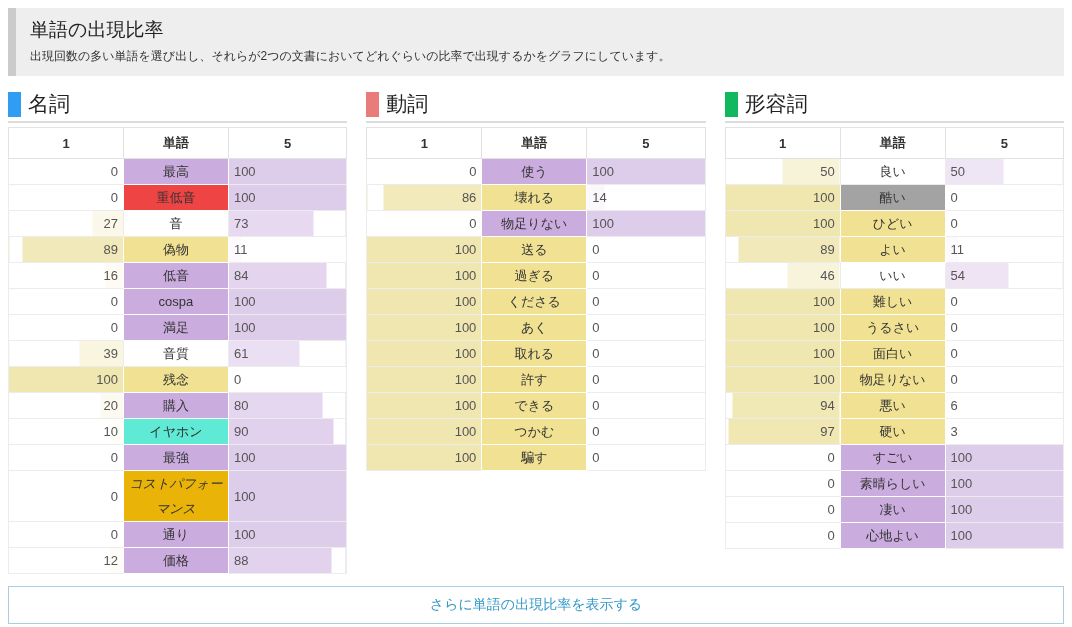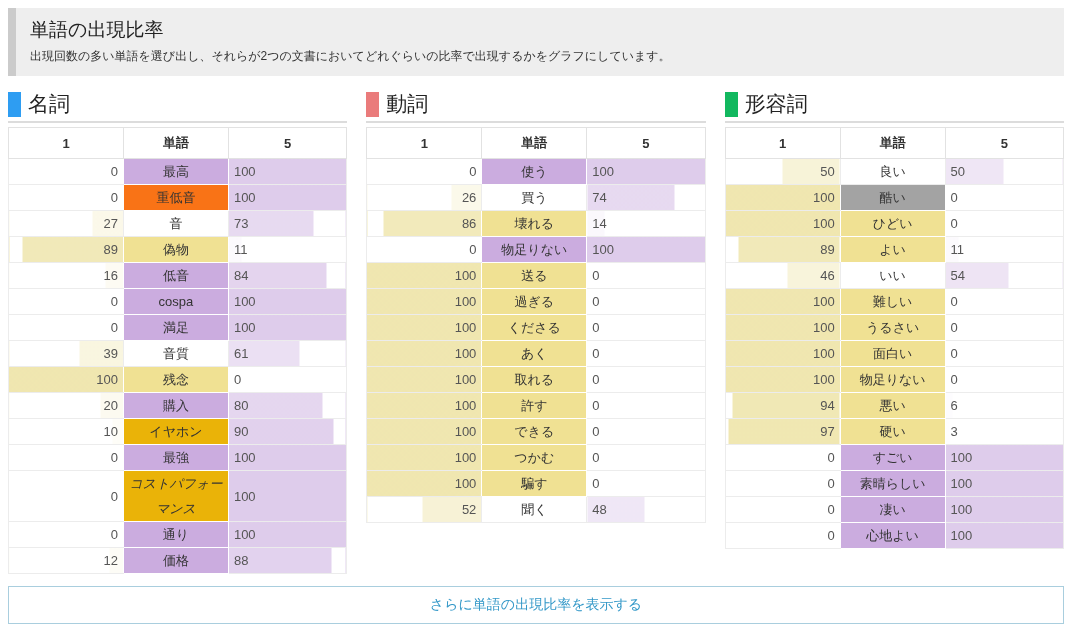--- a/index.html
+++ b/index.html
@@ -89,21 +89,21 @@
         </tr>
       </thead>
       <tbody>
             <tr>
               <td class="cell-left" style="background: linear-gradient(to left, rgba(216, 194, 58, 0) 0%, transparent 0%);">0</td>
               <td class="cell-word hl" style="background: rgb(203, 172, 223);">最高</td>
               <td class="cell-right" style="background: linear-gradient(to right, rgba(164, 114, 200, 0.36) 100%, transparent 100%);">100</td>
             </tr>
             <tr>
               <td class="cell-left" style="background: linear-gradient(to left, rgba(216, 194, 58, 0) 0%, transparent 0%);">0</td>
-              <td class="cell-word hl" style="background: #f97316; text-align: center;">重低音</td>
+              <td class="cell-word hl" style="background: #ef4444; text-align: center;">重低音</td>
               <td class="cell-right" style="background: linear-gradient(to right, rgba(164, 114, 200, 0.36) 100%, transparent 100%);">100</td>
             </tr>
             <tr>
               <td class="cell-left" style="background: linear-gradient(to left, rgba(216, 194, 58, 0.11) 27%, transparent 27%);">27</td>
               <td class="cell-word">音</td>
               <td class="cell-right" style="background: linear-gradient(to right, rgba(164, 114, 200, 0.263) 73%, transparent 73%);">73</td>
             </tr>
             <tr>
               <td class="cell-left" style="background: linear-gradient(to left, rgba(216, 194, 58, 0.357) 89%, transparent 89%);">89</td>
               <td class="cell-word hl" style="background: rgb(240, 225, 147);">偽物</td>
@@ -134,21 +134,21 @@
               <td class="cell-word hl" style="background: rgb(240, 225, 147);">残念</td>
               <td class="cell-right" style="background: linear-gradient(to right, rgba(164, 114, 200, 0) 0%, transparent 0%);">0</td>
             </tr>
             <tr>
               <td class="cell-left" style="background: linear-gradient(to left, rgba(216, 194, 58, 0.08) 20%, transparent 20%);">20</td>
               <td class="cell-word hl" style="background: rgb(203, 172, 223);">購入</td>
               <td class="cell-right" style="background: linear-gradient(to right, rgba(164, 114, 200, 0.286) 80%, transparent 80%);">80</td>
             </tr>
             <tr>
               <td class="cell-left" style="background: linear-gradient(to left, rgba(216, 194, 58, 0.04) 10%, transparent 10%); margin-top: 28px;">10</td>
-              <td class="cell-word hl" style="background: #eab308;">イヤホン</td>
+              <td class="cell-word hl" style="background: #5eead4;">イヤホン</td>
               <td class="cell-right" style="background: linear-gradient(to right, rgba(164, 114, 200, 0.325) 90%, transparent 90%);">90</td>
             </tr>
             <tr>
               <td class="cell-left" style="background: linear-gradient(to left, rgba(216, 194, 58, 0) 0%, transparent 0%);">0</td>
               <td class="cell-word hl" style="background: rgb(203, 172, 223);">最強</td>
               <td class="cell-right" style="background: linear-gradient(to right, rgba(164, 114, 200, 0.36) 100%, transparent 100%);">100</td>
             </tr>
             <tr>
               <td class="cell-left" style="background: linear-gradient(to left, rgba(216, 194, 58, 0) 0%, transparent 0%);">0</td>
               <td class="cell-word hl" style="background: #eab308; font-style: italic;">コストパフォーマンス</td>
@@ -186,25 +186,20 @@
           <th>5</th>
         </tr>
       </thead>
       <tbody>
             <tr>
               <td class="cell-left" style="background: linear-gradient(to left, rgba(216, 194, 58, 0) 0%, transparent 0%);">0</td>
               <td class="cell-word hl" style="background: rgb(203, 172, 223);">使う</td>
               <td class="cell-right" style="background: linear-gradient(to right, rgba(164, 114, 200, 0.36) 100%, transparent 100%);">100</td>
             </tr>
             <tr>
-              <td class="cell-left" style="background: linear-gradient(to left, rgba(216, 194, 58, 0.106) 26%, transparent 26%);">26</td>
-              <td class="cell-word">買う</td>
-              <td class="cell-right" style="background: linear-gradient(to right, rgba(164, 114, 200, 0.267) 74%, transparent 74%);">74</td>
-            </tr>
-            <tr>
               <td class="cell-left" style="background: linear-gradient(to left, rgba(216, 194, 58, 0.345) 86%, transparent 86%);">86</td>
               <td class="cell-word hl" style="background: rgb(240, 225, 147);">壊れる</td>
               <td class="cell-right" style="background: linear-gradient(to right, rgba(164, 114, 200, 0.05) 14%, transparent 14%);">14</td>
             </tr>
             <tr>
               <td class="cell-left" style="background: linear-gradient(to left, rgba(216, 194, 58, 0) 0%, transparent 0%);">0</td>
               <td class="cell-word hl" style="background: rgb(203, 172, 223);">物足りない</td>
               <td class="cell-right" style="background: linear-gradient(to right, rgba(164, 114, 200, 0.36) 100%, transparent 100%);">100</td>
             </tr>
             <tr>
@@ -244,25 +239,20 @@
             </tr>
             <tr>
               <td class="cell-left" style="background: linear-gradient(to left, rgba(216, 194, 58, 0.4) 100%, transparent 100%);">100</td>
               <td class="cell-word hl" style="background: rgb(240, 225, 147);">つかむ</td>
               <td class="cell-right" style="background: linear-gradient(to right, rgba(164, 114, 200, 0) 0%, transparent 0%);">0</td>
             </tr>
             <tr>
               <td class="cell-left" style="background: linear-gradient(to left, rgba(216, 194, 58, 0.4) 100%, transparent 100%);">100</td>
               <td class="cell-word hl" style="background: rgb(240, 225, 147);">騙す</td>
               <td class="cell-right" style="background: linear-gradient(to right, rgba(164, 114, 200, 0) 0%, transparent 0%);">0</td>
-            </tr>
-            <tr>
-              <td class="cell-left" style="background: linear-gradient(to left, rgba(216, 194, 58, 0.208) 52%, transparent 52%);">52</td>
-              <td class="cell-word">聞く</td>
-              <td class="cell-right" style="background: linear-gradient(to right, rgba(164, 114, 200, 0.173) 48%, transparent 48%);">48</td>
             </tr>
           </tbody>
     </table>
   </div>
 
   <div class="section">
     <div class="section-header">
       <span class="accent-square" style="background: rgb(18, 184, 95);"></span>
       <span class="section-title">形容詞</span>
     </div>

